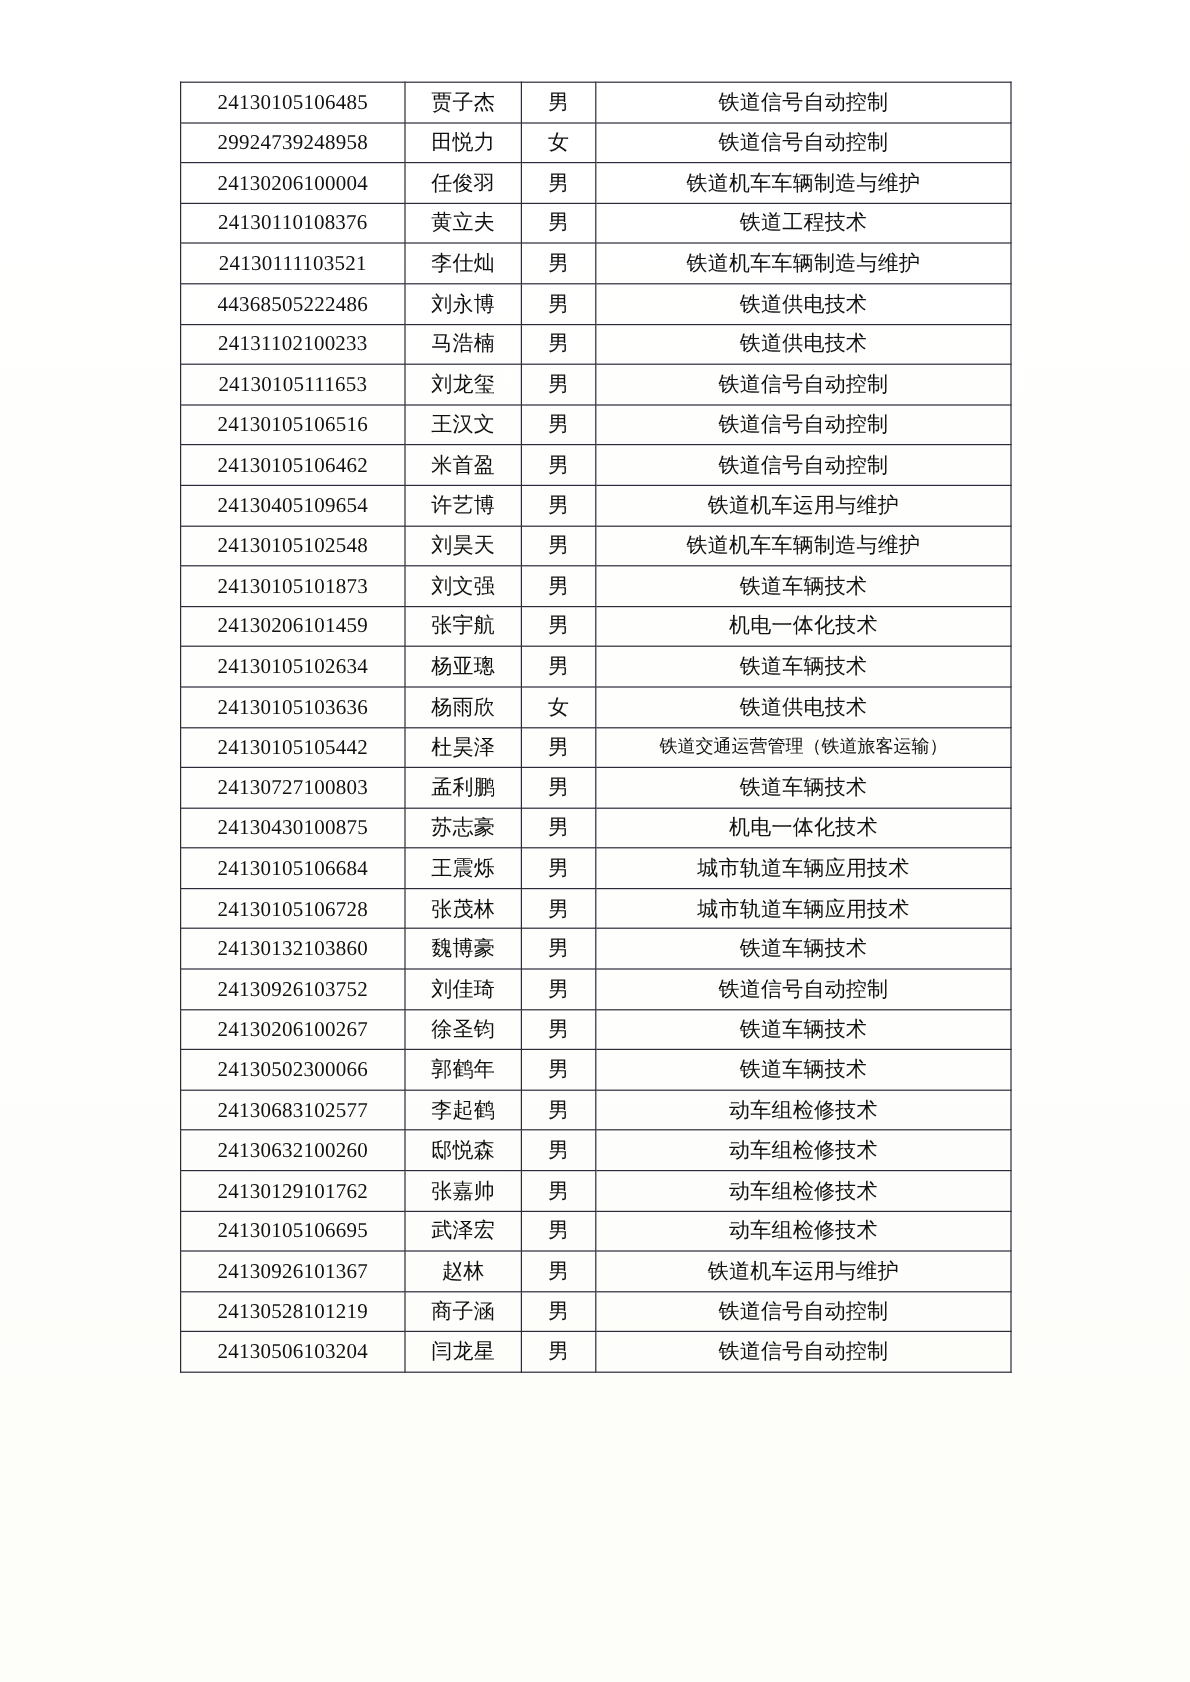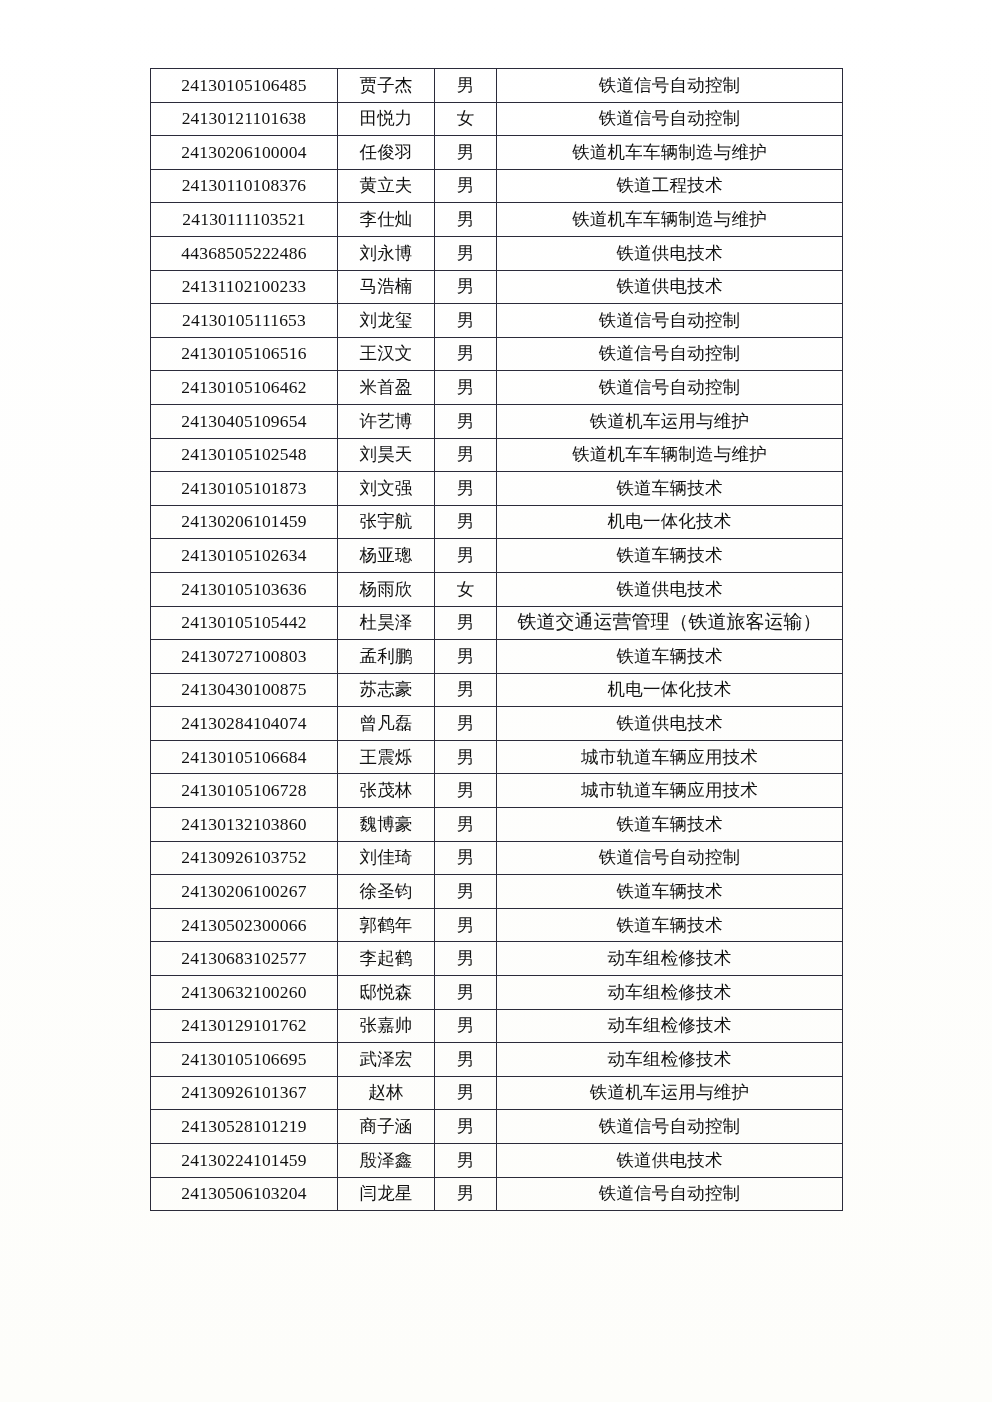--- a/index.html
+++ b/index.html
@@ -67,21 +67,21 @@
     letter-spacing: 1px;
   }
   td.gender-cell {
     font-size: 18px;
   }
   td.major-cell {
     font-size: 17.5px;
     letter-spacing: 0.3px;
   }
   td.major-cell.long {
-    font-size: 19px;
+    font-size: 15px;
     letter-spacing: 0px;
   }
 </style>
 </head>
 <body>
 
 <div class="page">
   <div class="scan-tint"></div>
   <div class="table-wrap">
     <table class="roster">
@@ -92,21 +92,21 @@
         <col class="c-major">
       </colgroup>
       <tbody id="roster-body">
           <tr>
             <td class="id-cell">24130105106485</td>
             <td class="name-cell">贾子杰</td>
             <td class="gender-cell">男</td>
             <td class="major-cell">铁道信号自动控制</td>
           </tr>
           <tr>
-            <td class="id-cell">24130121101638</td>
+            <td class="id-cell">29924739248958</td>
             <td class="name-cell">田悦力</td>
             <td class="gender-cell">女</td>
             <td class="major-cell">铁道信号自动控制</td>
           </tr>
           <tr>
             <td class="id-cell">24130206100004</td>
             <td class="name-cell">任俊羽</td>
             <td class="gender-cell">男</td>
             <td class="major-cell">铁道机车车辆制造与维护</td>
           </tr>
@@ -200,26 +200,20 @@
             <td class="gender-cell">男</td>
             <td class="major-cell">铁道车辆技术</td>
           </tr>
           <tr>
             <td class="id-cell">24130430100875</td>
             <td class="name-cell">苏志豪</td>
             <td class="gender-cell">男</td>
             <td class="major-cell">机电一体化技术</td>
           </tr>
           <tr>
-            <td class="id-cell">24130284104074</td>
-            <td class="name-cell">曾凡磊</td>
-            <td class="gender-cell">男</td>
-            <td class="major-cell">铁道供电技术</td>
-          </tr>
-          <tr>
             <td class="id-cell">24130105106684</td>
             <td class="name-cell">王震烁</td>
             <td class="gender-cell">男</td>
             <td class="major-cell">城市轨道车辆应用技术</td>
           </tr>
           <tr>
             <td class="id-cell">24130105106728</td>
             <td class="name-cell">张茂林</td>
             <td class="gender-cell">男</td>
             <td class="major-cell">城市轨道车辆应用技术</td>
@@ -276,26 +270,20 @@
             <td class="id-cell">24130926101367</td>
             <td class="name-cell">赵林</td>
             <td class="gender-cell">男</td>
             <td class="major-cell">铁道机车运用与维护</td>
           </tr>
           <tr>
             <td class="id-cell">24130528101219</td>
             <td class="name-cell">商子涵</td>
             <td class="gender-cell">男</td>
             <td class="major-cell">铁道信号自动控制</td>
-          </tr>
-          <tr>
-            <td class="id-cell">24130224101459</td>
-            <td class="name-cell">殷泽鑫</td>
-            <td class="gender-cell">男</td>
-            <td class="major-cell">铁道供电技术</td>
           </tr>
           <tr>
             <td class="id-cell">24130506103204</td>
             <td class="name-cell">闫龙星</td>
             <td class="gender-cell">男</td>
             <td class="major-cell">铁道信号自动控制</td>
           </tr>
         </tbody>
     </table>
   </div>

